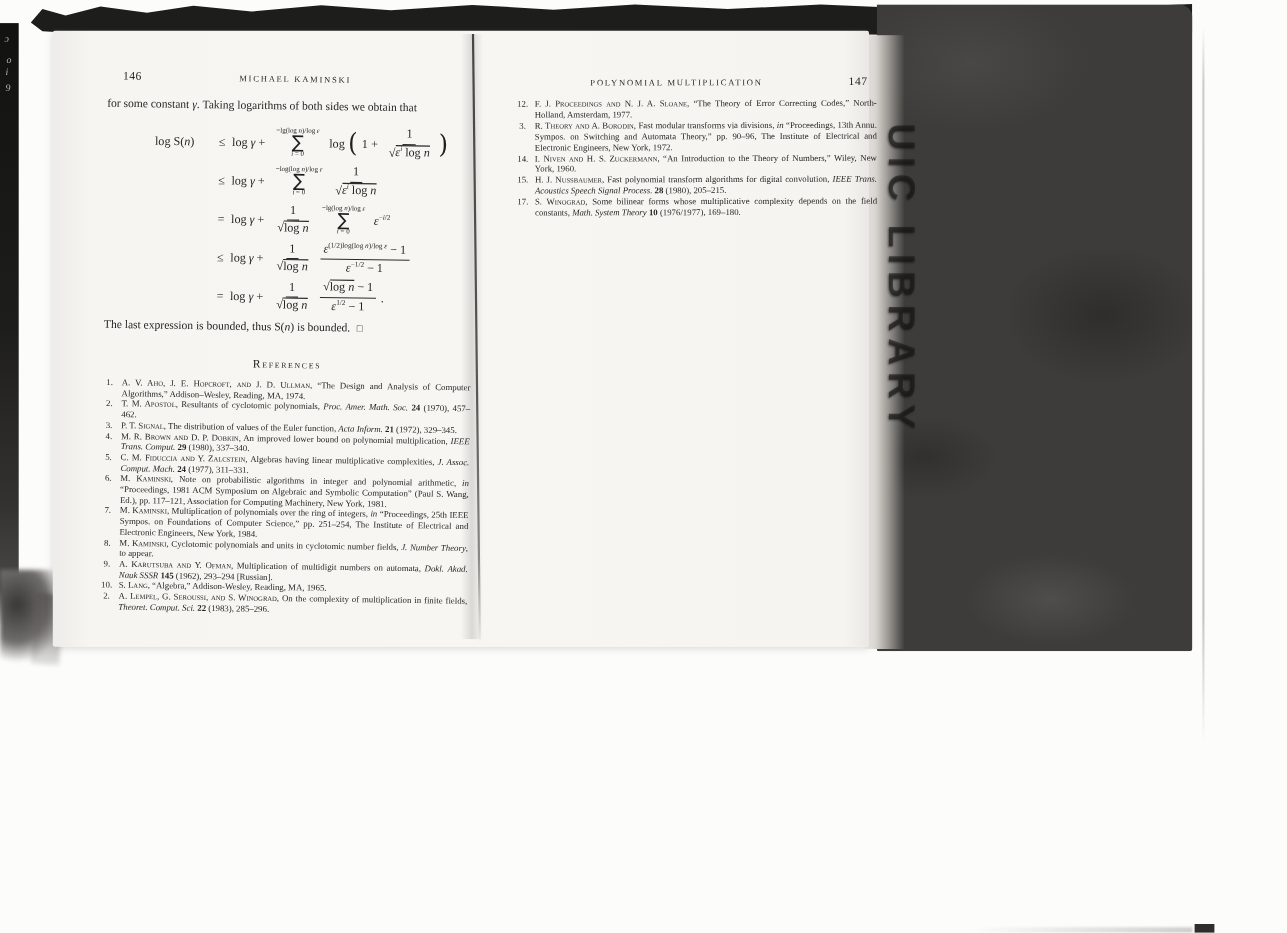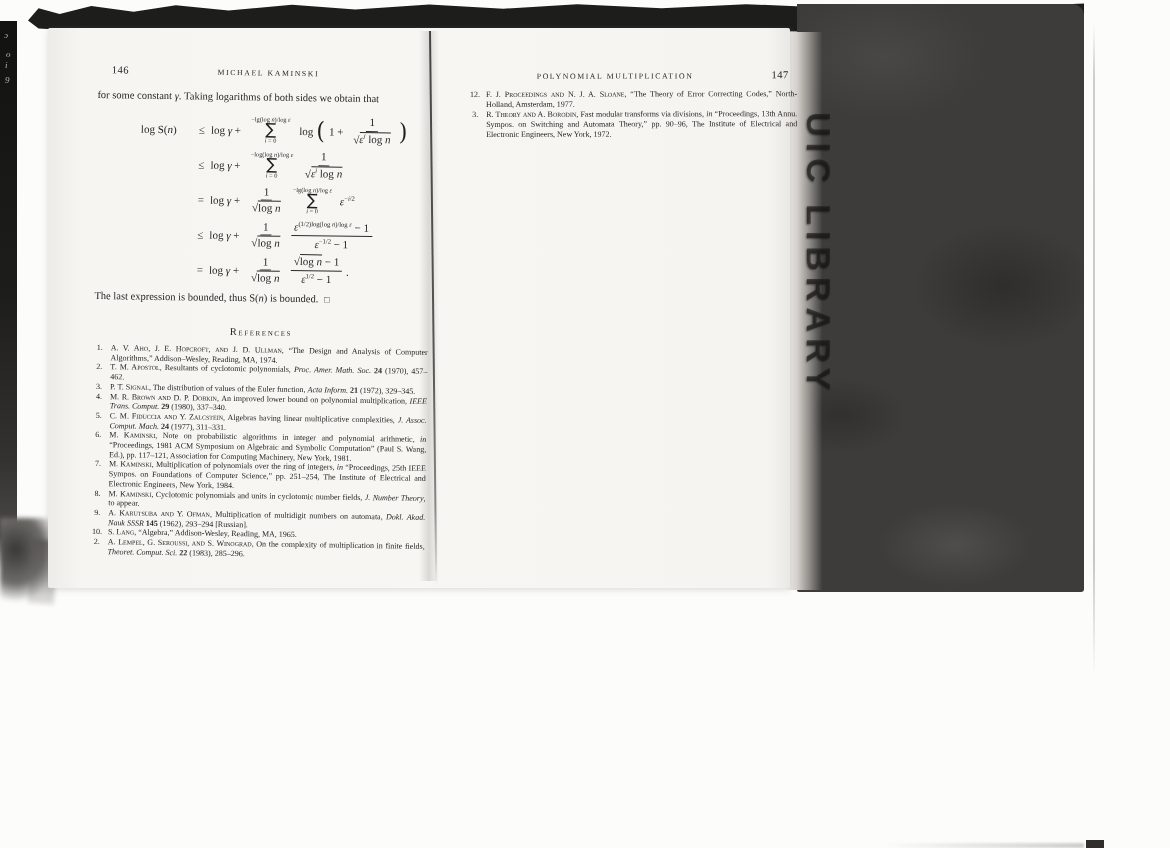--- a/index.html
+++ b/index.html
@@ -273,19 +273,31 @@
         <div class="ref">
           <span class="ref-num">12.</span>
           <span class="ref-body"><span class="sc">F. J. Proceedings and N. J. A. Sloane</span>, “The Theory of Error Correcting Codes,” North-Holland, Amsterdam, 1977.</span>
         </div>
 
         <div class="ref">
           <span class="ref-num">3.</span>
           <span class="ref-body"><span class="sc">R. Theory and A. Borodin</span>, Fast modular transforms via divisions, <i>in</i> “Proceedings, 13th Annu. Sympos. on Switching and Automata Theory,” pp. 90–96, The Institute of Electrical and Electronic Engineers, New York, 1972.</span>
         </div>
 
-
-
-
+        <div class="ref">
+          <span class="ref-num">14.</span>
+          <span class="ref-body"><span class="sc">I. Niven and H. S. Zuckermann</span>, “An Introduction to the Theory of Numbers,” Wiley, New York, 1960.</span>
+        </div>
+
+        <div class="ref">
+          <span class="ref-num">15.</span>
+          <span class="ref-body"><span class="sc">H. J. Nussbaumer</span>, Fast polynomial transform algorithms for digital convolution, <i>IEEE Trans. Acoustics Speech Signal Process.</i> <b>28</b> (1980), 205–215.</span>
+        </div>
+
+
+        <div class="ref">
+          <span class="ref-num">17.</span>
+          <span class="ref-body"><span class="sc">S. Winograd</span>, Some bilinear forms whose multiplicative complexity depends on the field constants, <i>Math. System Theory</i> <b>10</b> (1976/1977), 169–180.</span>
+        </div>
       </div>
   </div>
 
 </div>
 
 </body></html>

